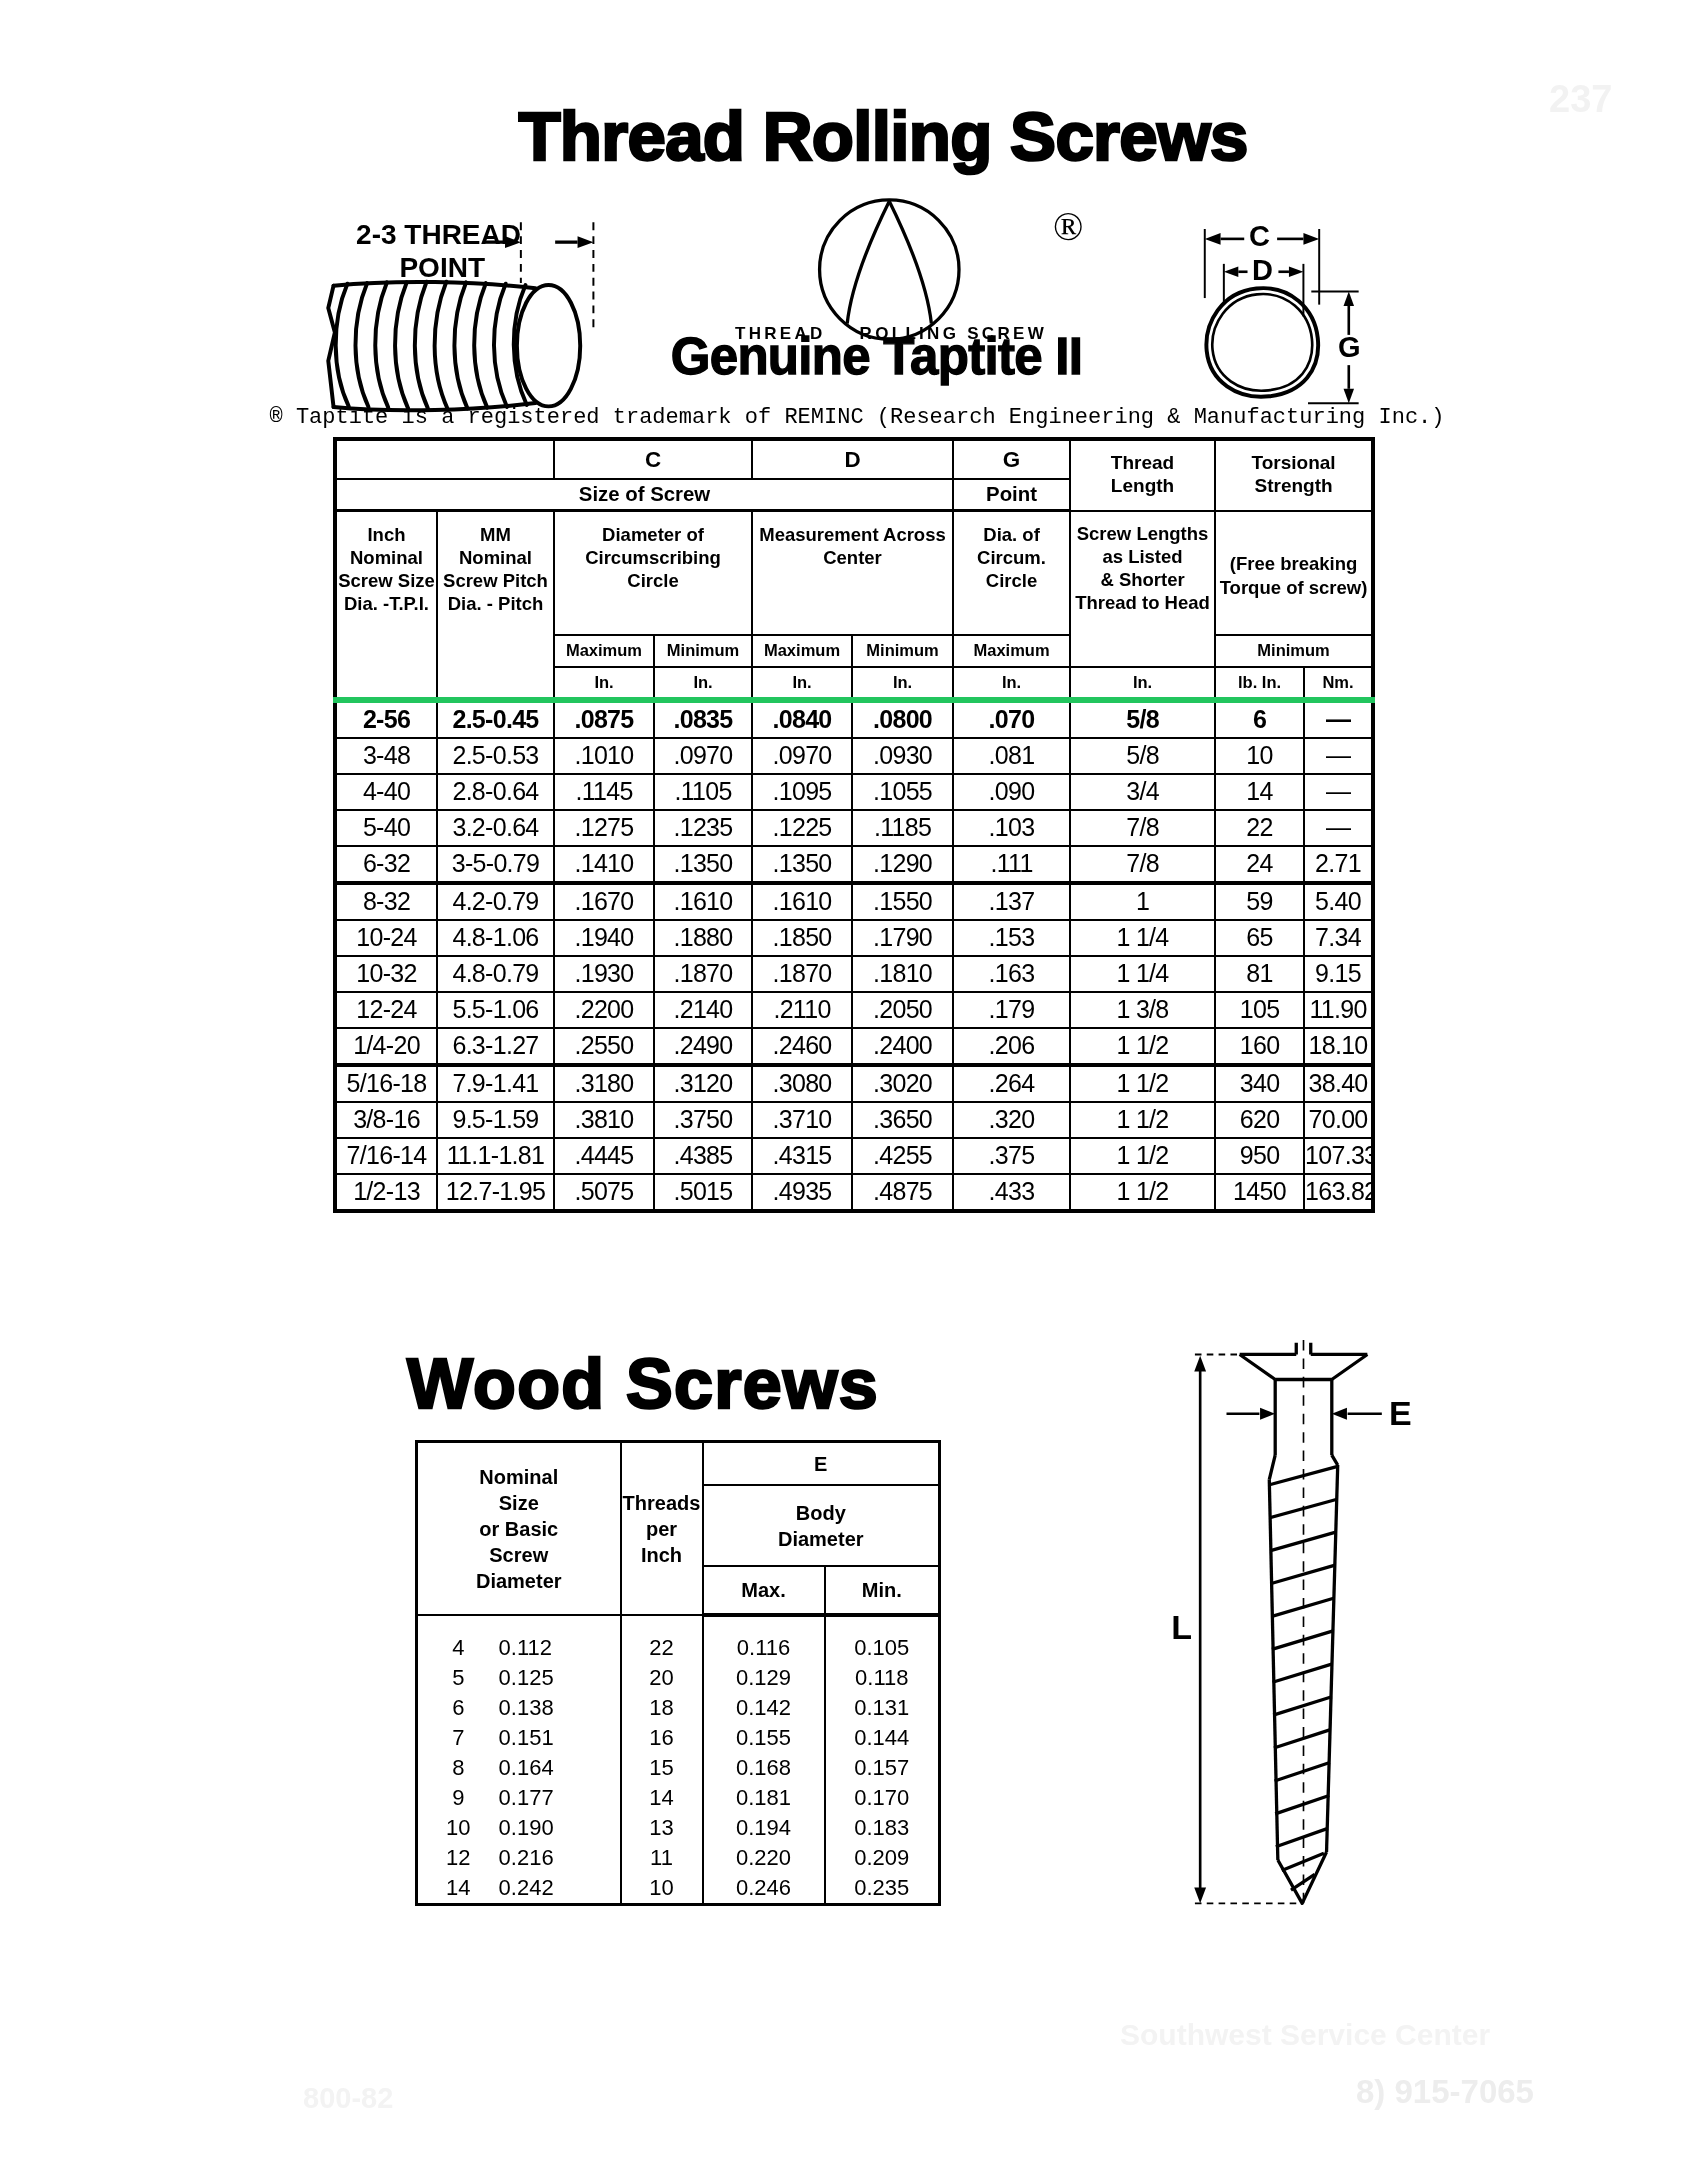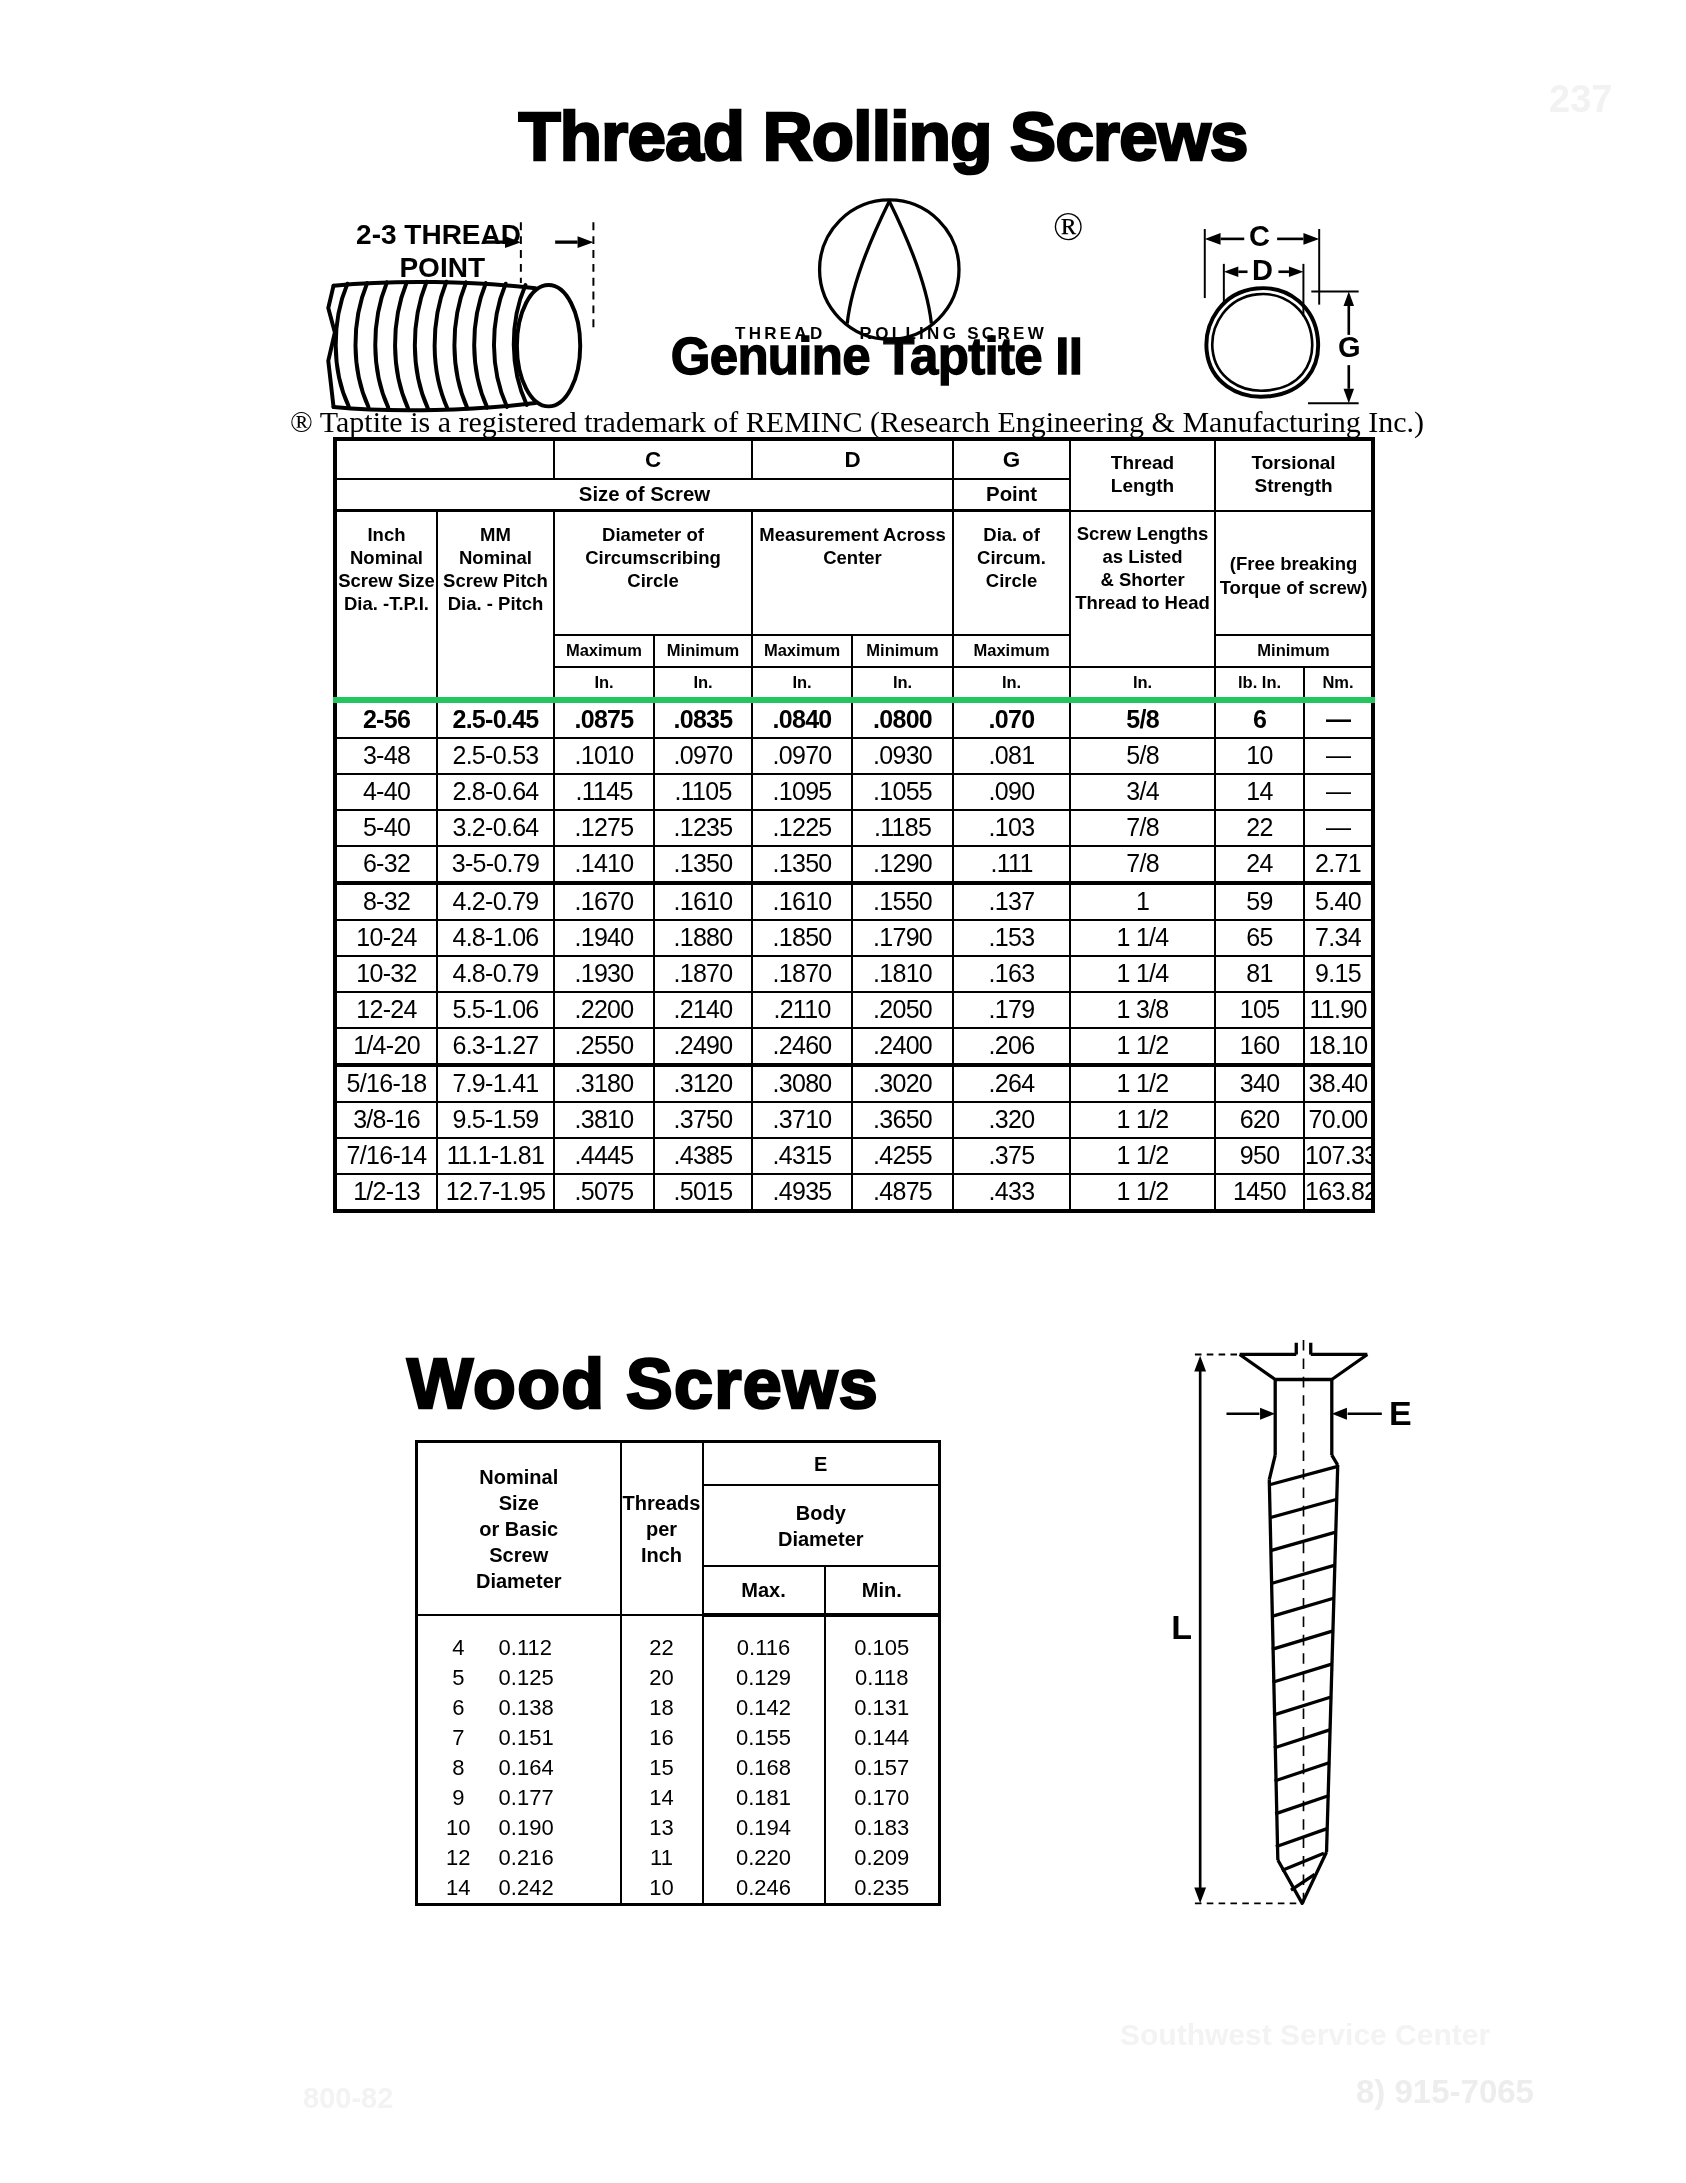--- a/index.html
+++ b/index.html
@@ -34,21 +34,21 @@
   }
   .reg-mark{position:absolute;left:381px;top:10.5px;font-size:40px;font-family:"Liberation Serif",serif;}
   .tagline-row{position:absolute;left:63px;top:132px;width:312px;display:flex;justify-content:space-between;}
   .tagline-row span{font-size:17px;font-weight:bold;letter-spacing:3.3px;}
   .genuine-caption{
     left:613px;top:327px;width:527px;text-align:center;
     font-size:51px;font-weight:bold;letter-spacing:-0.7px;-webkit-text-stroke:1.3px #000;white-space:nowrap;
   }
   .trademark-note{
     left:198px;top:405px;width:1318px;text-align:center;
-    font-family:Liberation Serif, serif;font-size:30px;white-space:nowrap;
+    font-family:Liberation Mono, monospace;font-size:22px;white-space:nowrap;
   }
 
   
   .left-diagram{left:323px;top:217px;width:277px;height:198px;}
   .tp-label{position:absolute;left:33px;top:1.3px;width:165px;text-align:right;
     font-size:28px;font-weight:bold;line-height:1.18;}
   .tp-label .l2{padding-right:36px;}
 
   
   .cross-diagram{left:1186px;top:206px;width:198px;height:217px;}

